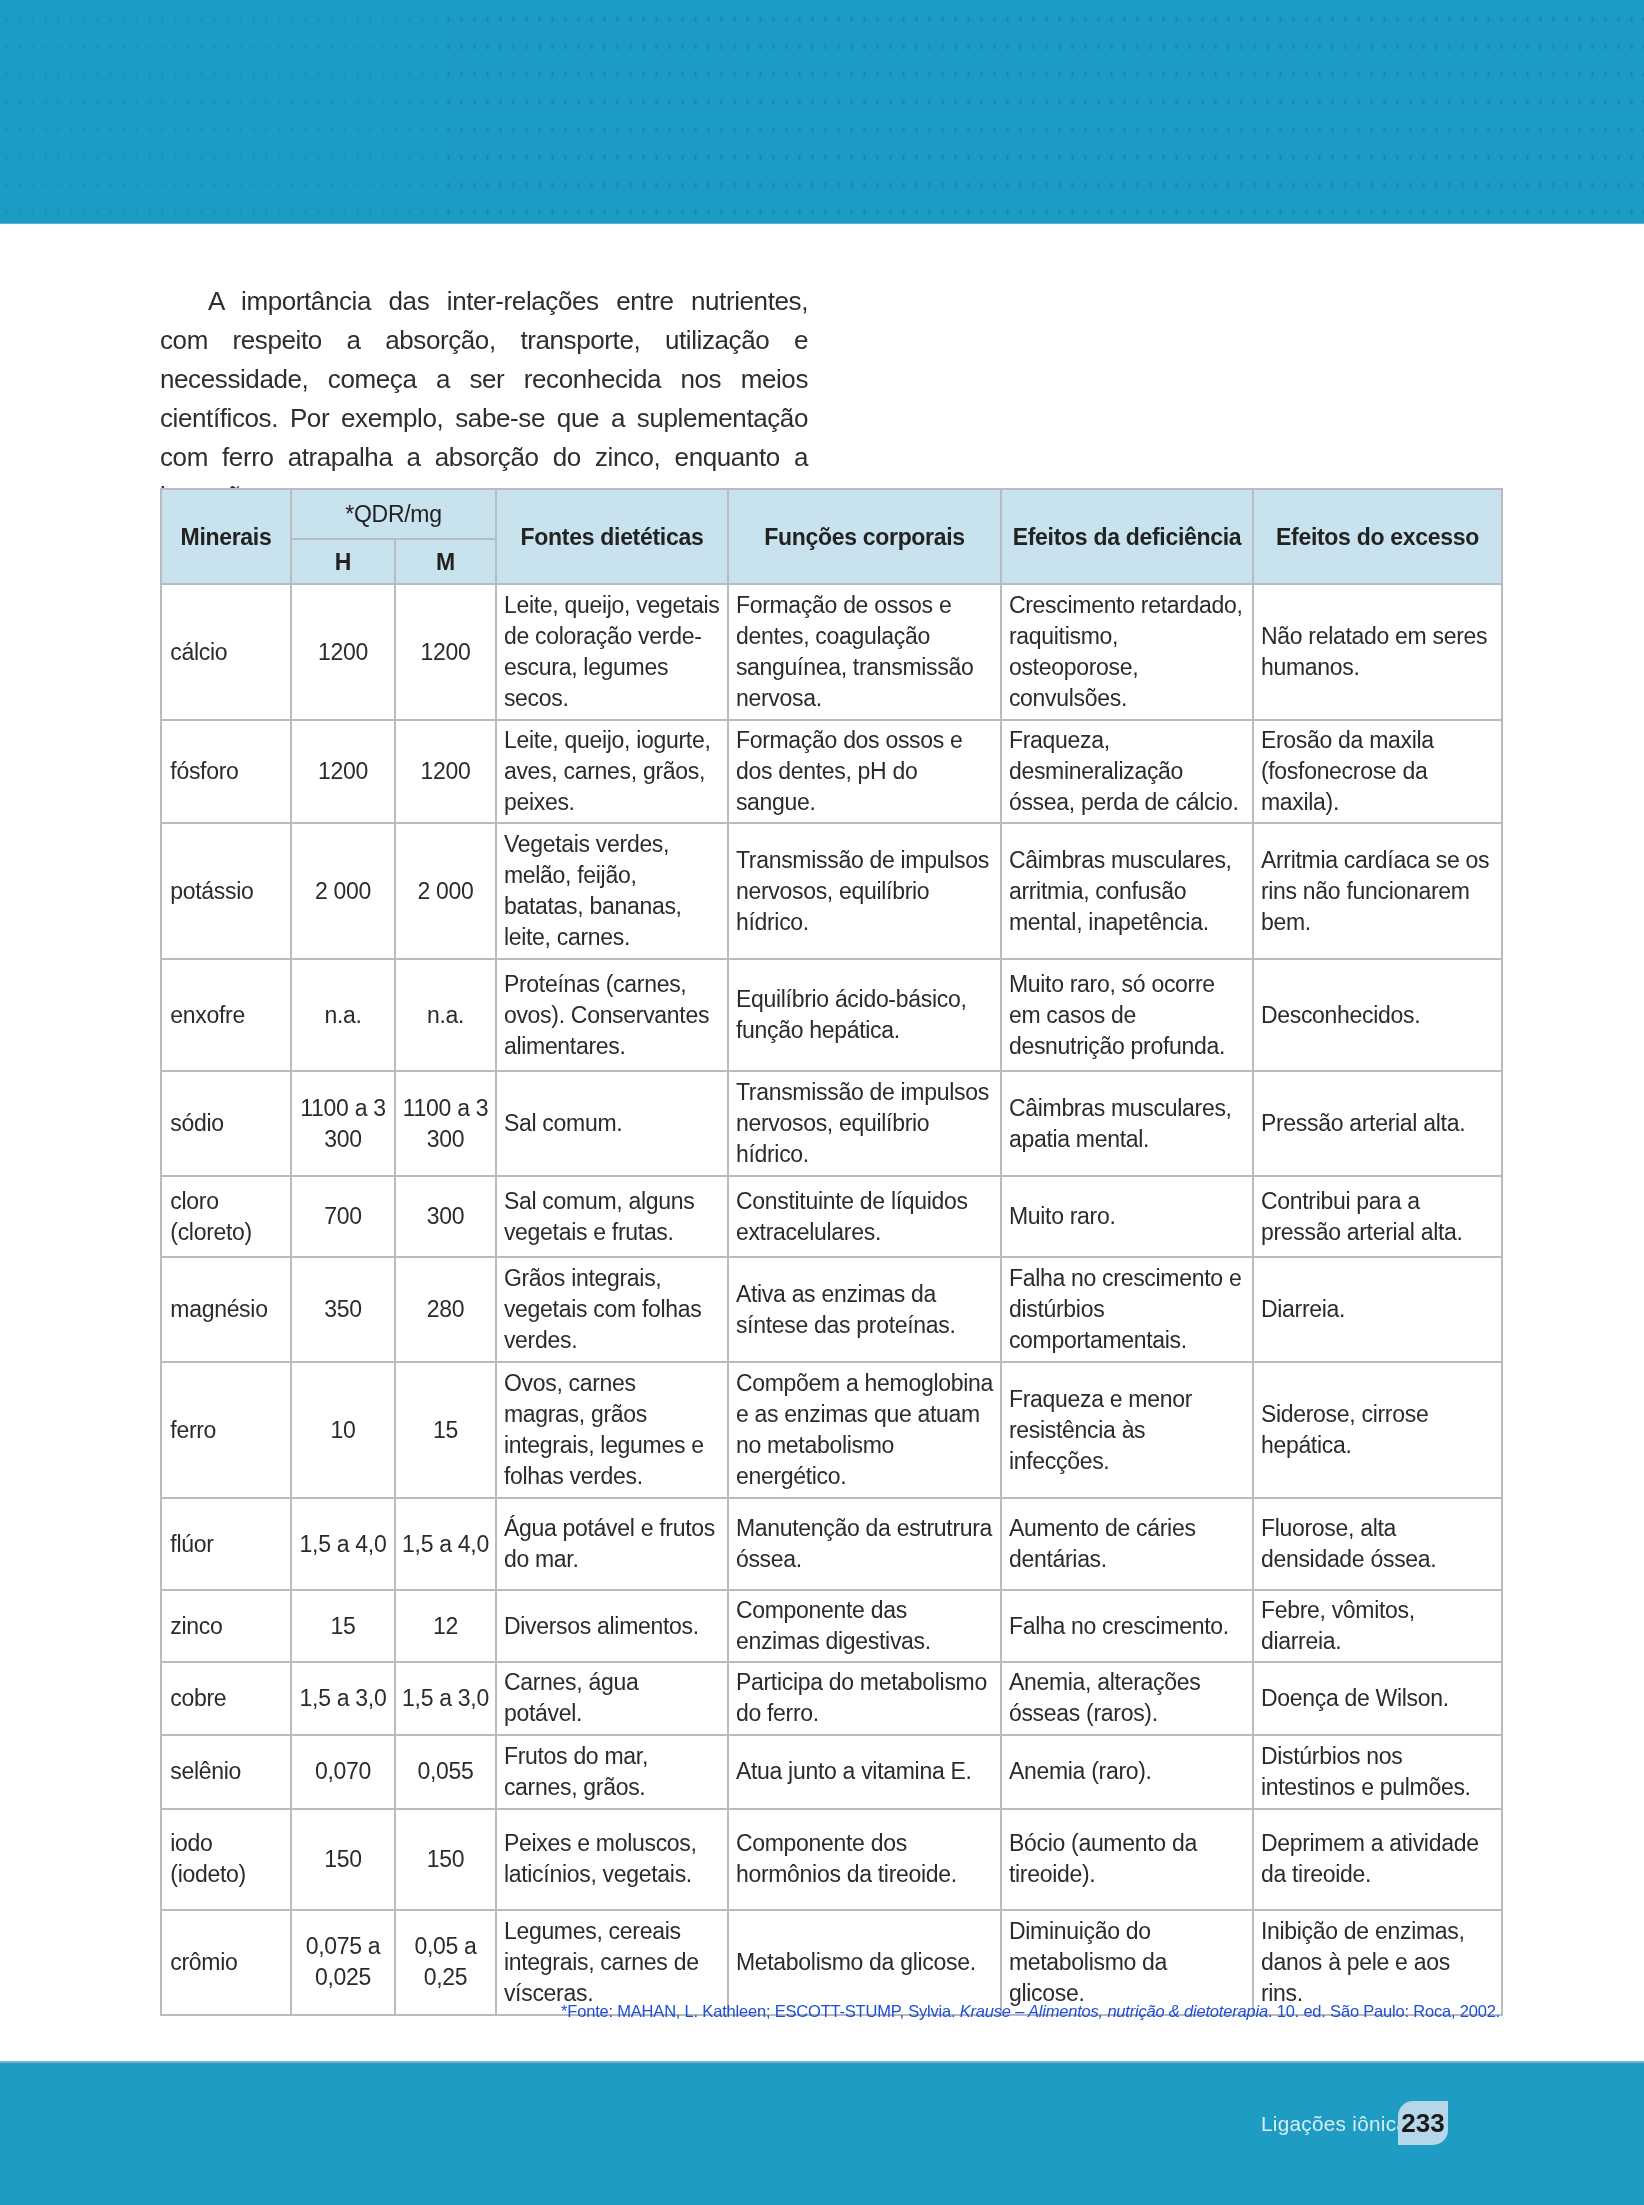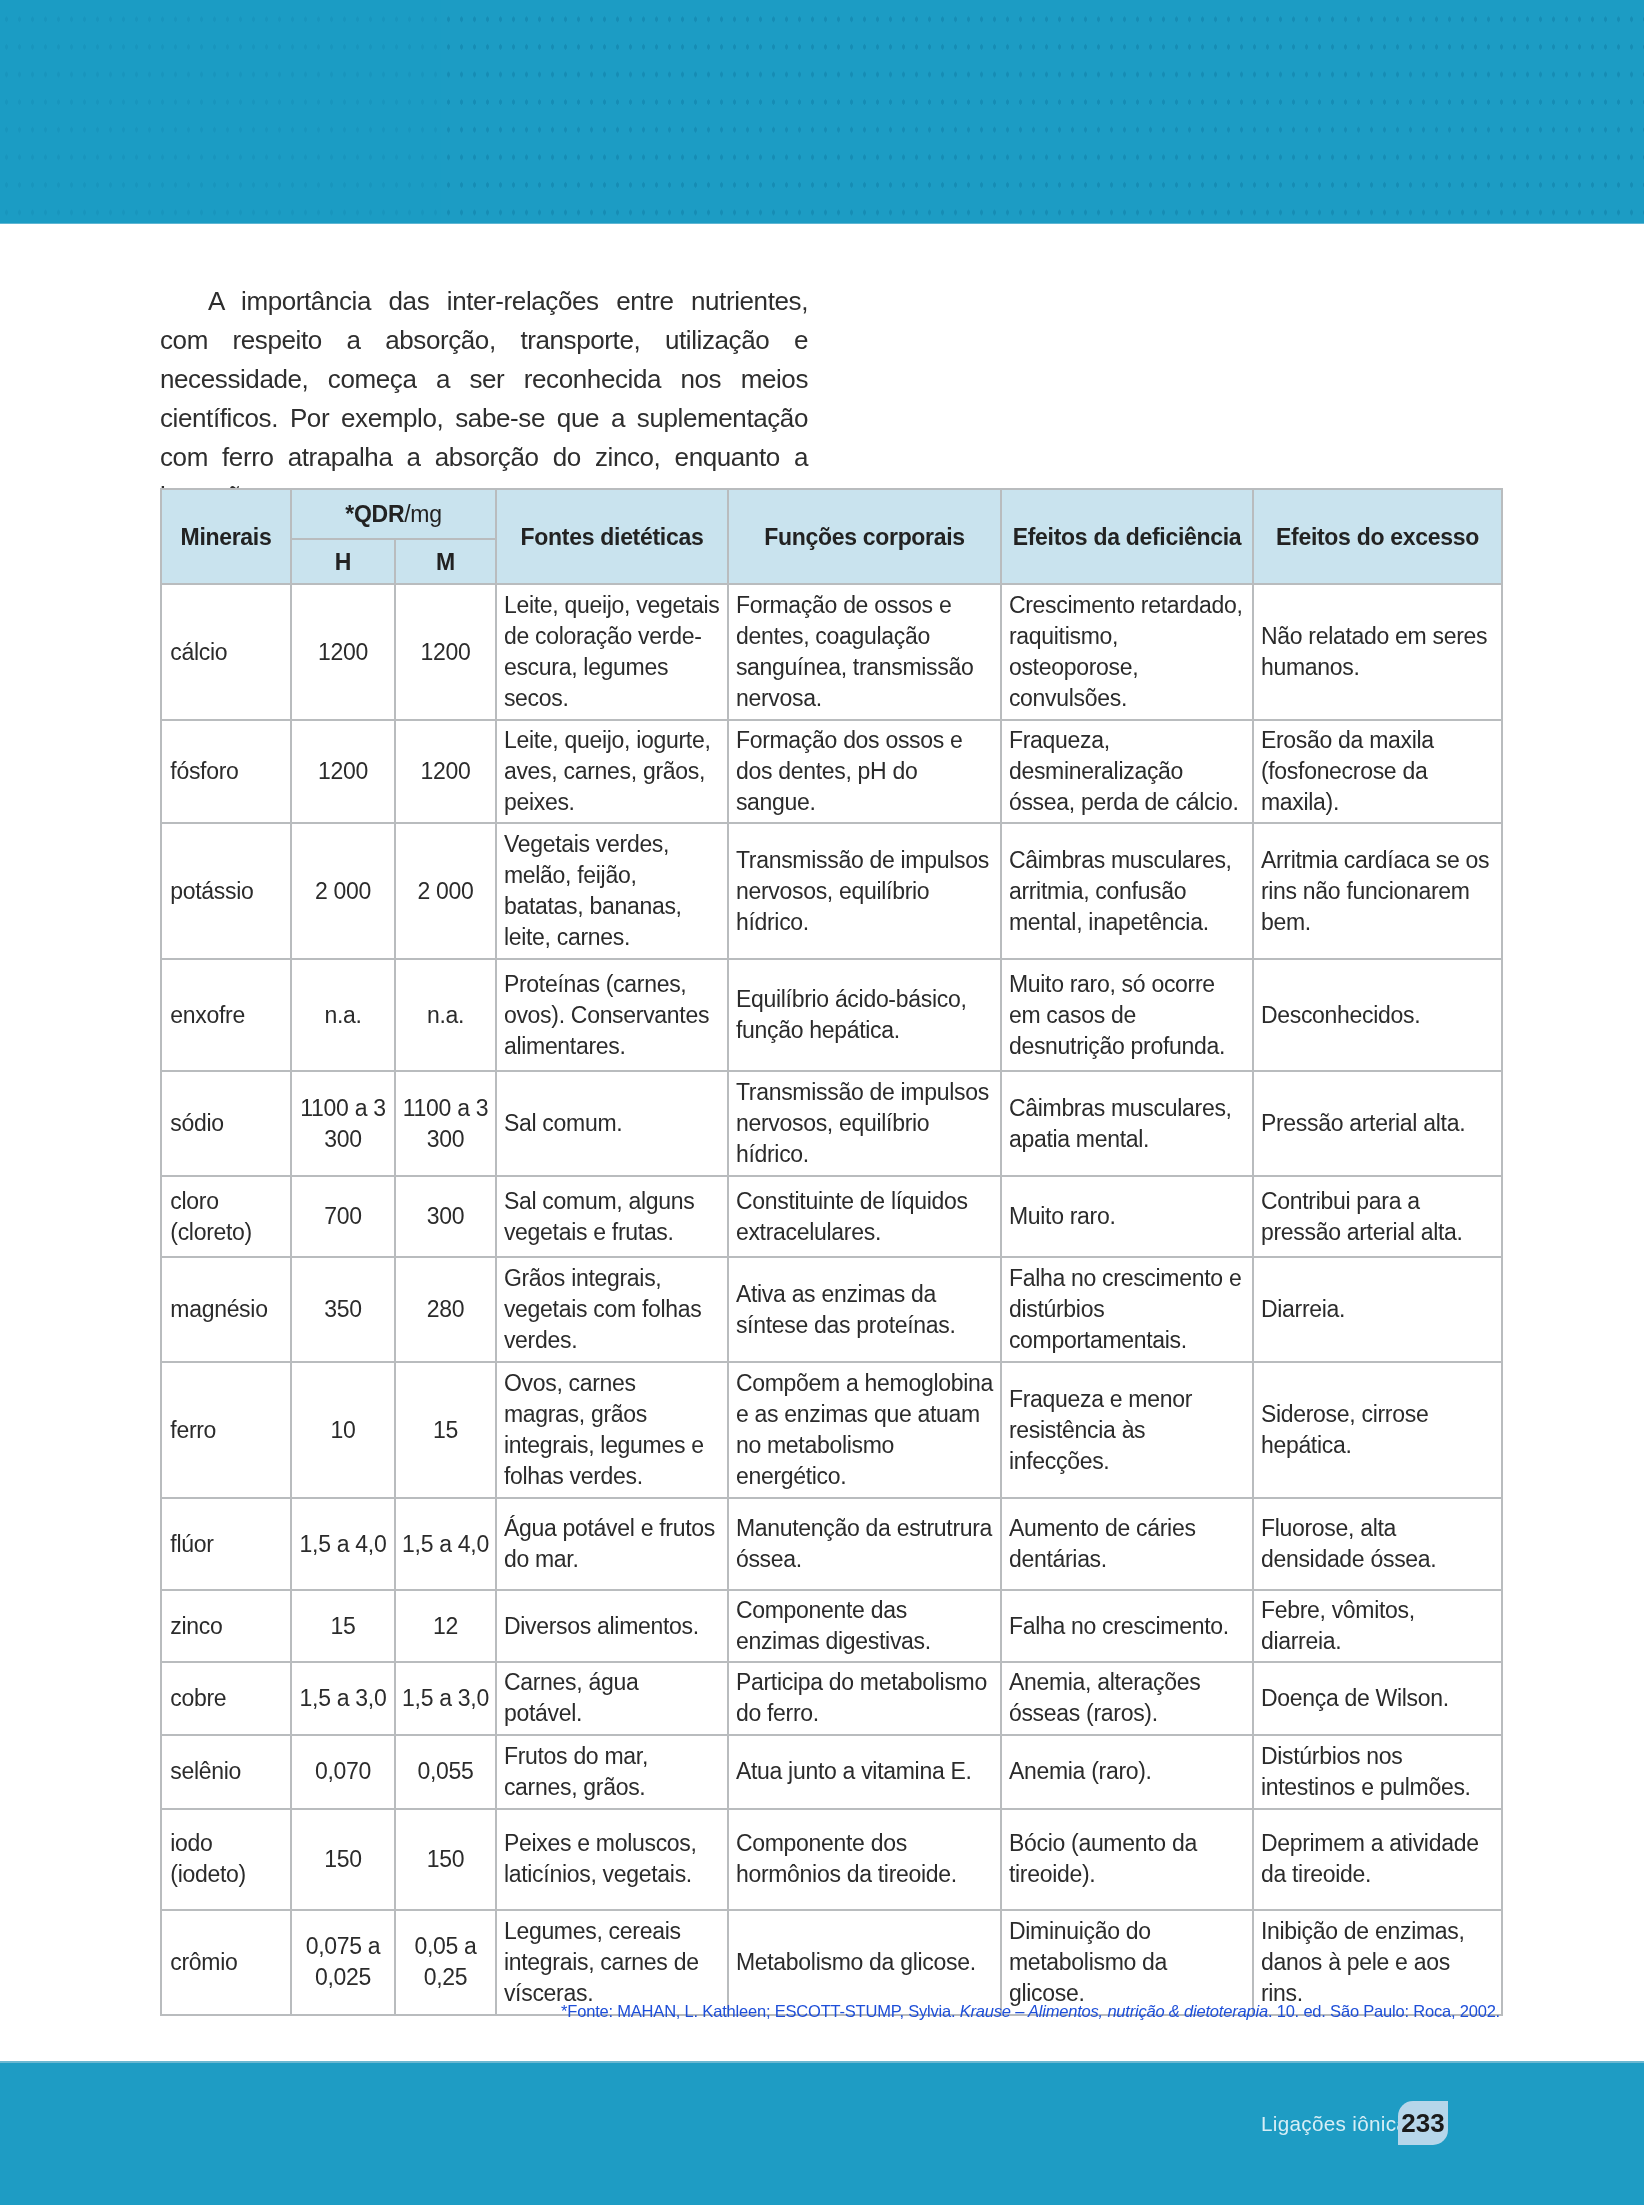--- a/index.html
+++ b/index.html
@@ -36,21 +36,21 @@
     font-size: 23px; letter-spacing: -0.3px; color: #2b2b2b;
   }
   table.minerals th, table.minerals td {
     border: 2.1px solid #b9bcbe; vertical-align: middle;
   }
   table.minerals th {
     background: #c9e3ee; font-weight: bold; text-align: center; line-height: 30px;
     color: #222; padding: 2.8px 4.1px;
   }
   table.minerals th.qdr { font-weight: normal; }
-  table.minerals th.qdr b { font-weight: bold; }
+  table.minerals th.qdr b { font-weight: normal; }
   table.minerals td { padding: 4.1px 6.9px; line-height: 31px; text-align: left; }
   table.minerals td.num { text-align: center; padding: 4.1px 2.8px; }
   table.minerals td.name { padding-left: 8.3px; }
 
   .source-note {
     position: absolute; top: 2002px; right: 144px; font-size: 16.5px; color: #1d4ed8;
     letter-spacing: -0.2px;
   }
   .source-note i { font-style: italic; }
 

